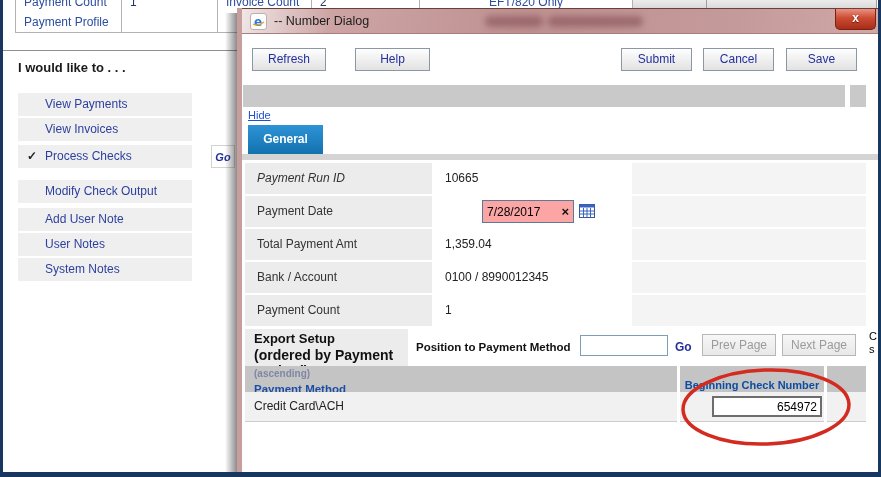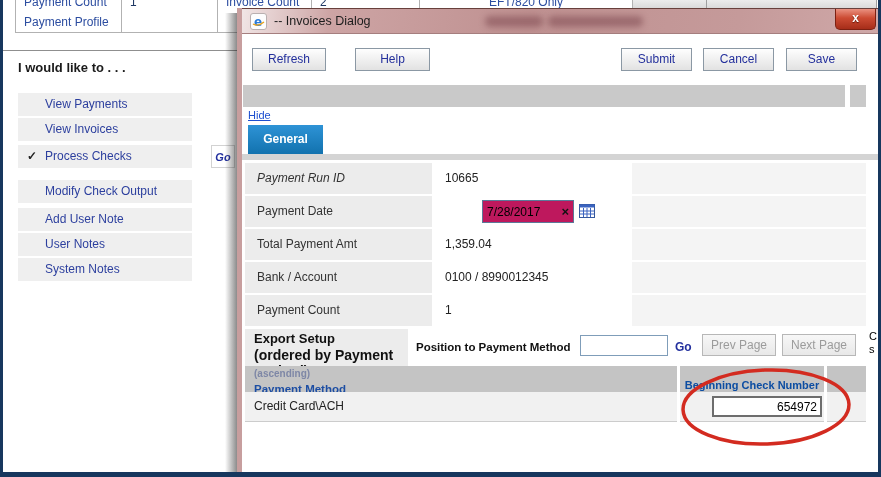--- a/index.html
+++ b/index.html
@@ -106,21 +106,21 @@
 
   <div class="dialog">
 
     <div class="titlebar">
       <span style="position:absolute;left:8px;top:4px;width:17px;height:17px;background:#fdfdfd;border:1px solid #b9b0b0;border-radius:3px;box-sizing:border-box;text-align:center;">
         <svg width="13" height="13" viewBox="0 0 13 13" style="margin-top:1px;">
           <text x="2" y="11" font-size="12" font-weight="bold" fill="#2b7cd8" font-family="DejaVu Sans,sans-serif">e</text>
           <path d="M1 9 Q6 12 12 7" stroke="#e8a21a" stroke-width="1.4" fill="none"></path>
         </svg>
       </span>
-      <span style="position:absolute;left:32px;top:0;line-height:25px;font-size:12.5px;color:#1c1c1c;">-- Invoices Dialog</span>
+      <span style="position:absolute;left:32px;top:0;line-height:25px;font-size:12.5px;color:#1c1c1c;">-- Number Dialog</span>
       <span class="redact" style="left:243px;top:7px;width:58px;"></span>
       <span class="redact" style="left:306px;top:7px;width:95px;"></span>
       <span style="position:absolute;left:593px;top:0;width:41px;height:21px;
                    background:linear-gradient(#ea9180,#cc4b33 45%,#a62d19);border:1px solid #7c2012;border-top:none;
                    border-radius:0 0 5px 5px;box-sizing:border-box;color:#fff;font-weight:bold;font-size:12px;
                    text-align:center;line-height:19px;text-shadow:0 1px 1px #5e1509;cursor:pointer;">x</span>
     </div>
 
     <div class="btn" style="left:10px;top:40px;width:74px;">Refresh</div>
     <div class="btn" style="left:113px;top:40px;width:75px;">Help</div>
@@ -137,21 +137,21 @@
                 color:#fff;font-weight:bold;font-size:12px;text-align:center;line-height:29px;cursor:pointer;">General</div>
     <div class="abs" style="left:0;top:146px;width:636px;height:6px;background:#d4d4d4;"></div>
 
     <div>
       <div class="flabel" style="top:155px;font-style:italic;">Payment Run ID</div>
       <div class="fvalue" style="top:155px;">10665</div>
       <div class="ffill" style="top:155px;"></div>
     </div>
     <div>
       <div class="flabel" style="top:188px;">Payment Date</div>
-      <div class="abs" style="left:240px;top:192px;width:92px;height:23px;background:#be185d;border:1px solid #5c7999;box-sizing:border-box;">
+      <div class="abs" style="left:240px;top:192px;width:92px;height:23px;background:#fca5a5;border:1px solid #5c7999;box-sizing:border-box;">
         <input style="position: absolute; left: 1px; top: 1px; width: 66px; height: 19px; border: none; background: transparent; font-family: &quot;Liberation Sans&quot;, sans-serif; font-size: 12px; color: rgb(0, 0, 0); padding: 0px 0px 0px 3px; outline: none;" value="7/28/2017">
         <span style="position:absolute;right:4px;top:0;line-height:21px;font-size:13px;font-weight:bold;color:#111;cursor:pointer;">×</span>
       </div>
       <span style="position:absolute;left:337px;top:195px;cursor:pointer;">
         <svg width="16" height="16" viewBox="0 0 16 16">
           <rect x="0.5" y="1.5" width="15" height="13" fill="#fff" stroke="#35589e"></rect>
           <rect x="0.5" y="1.5" width="15" height="3" fill="#3a63c0"></rect>
           <path d="M1 8 H15 M1 11 H15 M4.5 5 V14 M8 5 V14 M11.5 5 V14" stroke="#3a63c0" stroke-width="1"></path>
         </svg>
       </span>

